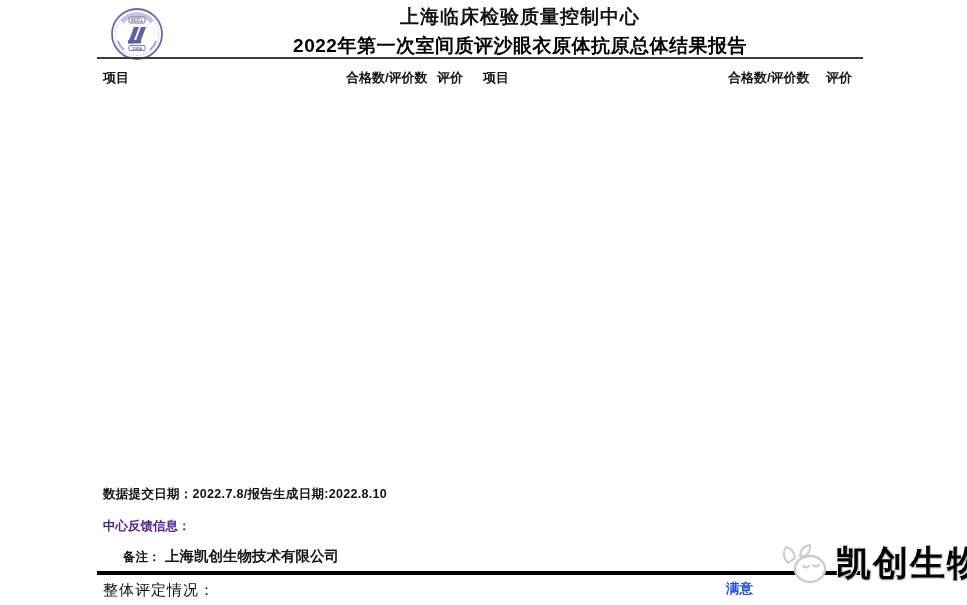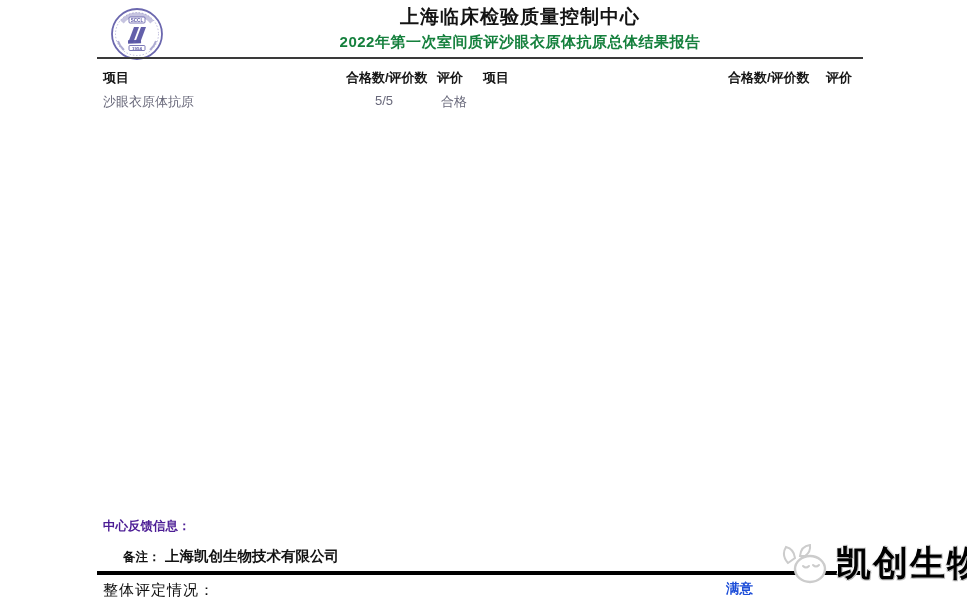--- a/index.html
+++ b/index.html
@@ -22,23 +22,23 @@
     left: 73px; top: 4px; width: 894px;
     text-align: center;
     font-size: 19px;
     font-weight: bold;
     color: #141414;
     letter-spacing: 1px;
   }
   .subtitle-band {
     left: 73px; top: 33px; width: 894px;
     text-align: center;
-    font-size: 15px;
+    font-size: 19px;
     font-weight: bold;
-    color: #15803d;
+    color: #000000;
     letter-spacing: 0.5px;
   }
 
   
   .seal { left: 108px; top: 7px; width: 62px; height: 54px; }
 
   
   .rule-top {
     left: 97px; top: 57px; width: 766px; height: 2px;
     background: #3a3a3a;
@@ -151,26 +151,24 @@
 
   <div class="abs hdr-row">
     <span class="th c-project-1">项目</span>
     <span class="th c-ratio-1">合格数/评价数</span>
     <span class="th c-eval-1">评价</span>
     <span class="th c-project-2">项目</span>
     <span class="th c-ratio-2">合格数/评价数</span>
     <span class="th c-eval-2">评价</span>
   </div>
 
-  <div class="abs data-row">
-    <span class="td c-project-1">沙眼衣原体抗原</span>
-    <span class="td c-ratio-val">5/5</span>
-    <span class="td c-eval-val">合格</span>
+
+  <div class="abs line-dates">
+    <span>数据提交日期：</span><span>2022.7.8/报告生成日期:2022.8.10</span>
   </div>
-
 
   <div class="abs line-feedback">中心反馈信息：</div>
 
   <div class="abs line-remark">
     <span class="remark-label">备注：</span>
     <span class="remark-value">上海凯创生物技术有限公司</span>
   </div>
 
   <div class="abs rule-thick"></div>
 

